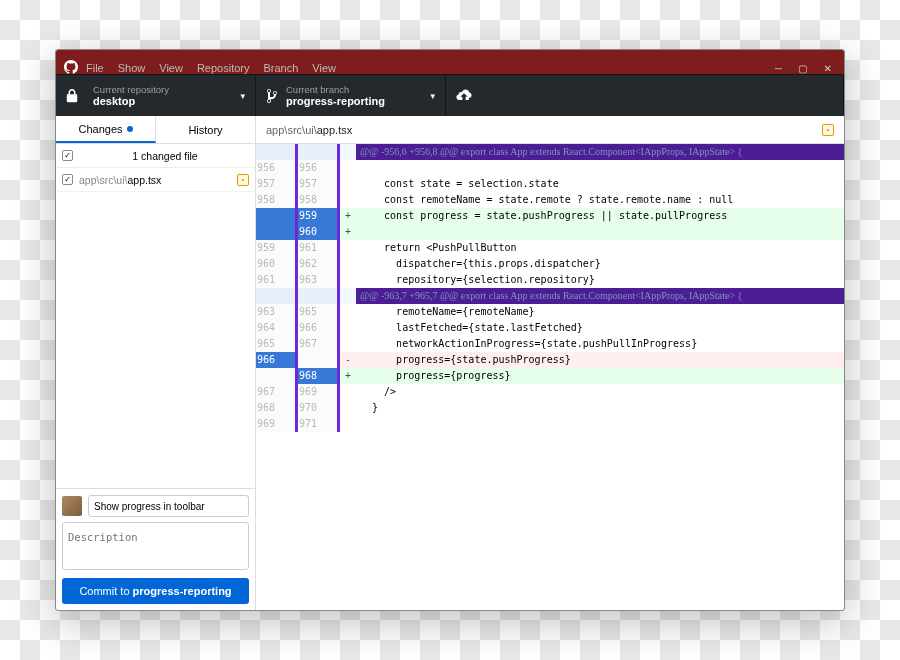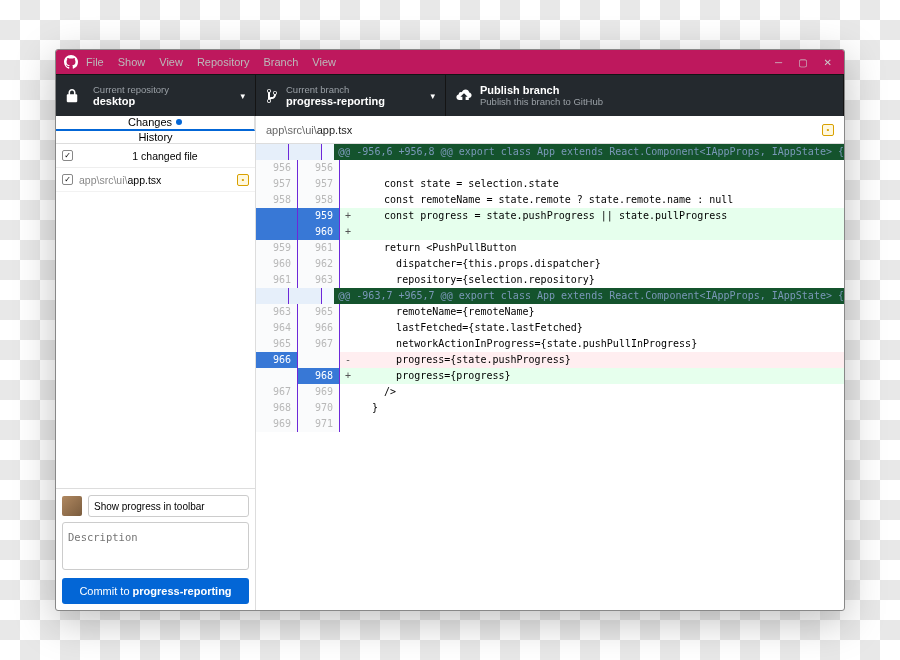--- a/index.html
+++ b/index.html
@@ -21,22 +21,22 @@
   width: 790px; height: 562px;
   background: #fff;
   border: 1px solid #888;
   border-radius: 3px;
   box-shadow: 0 10px 40px rgba(0,0,0,0.25);
   overflow: hidden;
   display: flex; flex-direction: column;
 }
 .titlebar {
   height: 24px;
-  background: #be185d;
-  display: flex; align-items: center;
+  background: #7f1d1d;
+  display: flex; align-items: flex-end;
   color: #bbb;
   padding: 0 8px;
 }
 .titlebar svg { fill: #fff; margin-right: 8px; }
 .menu { display: flex; gap: 14px; font-size: 11px; }
 .win-controls { margin-left: auto; display: flex; gap: 16px; font-size: 10px; padding-right: 4px;}
 .win-controls span { cursor: default; color:#ccc; font-family: sans-serif;}
 .toolbar {
   height: 42px;
   background: #24292e;
@@ -53,21 +53,21 @@
 }
 .toolbar-item.repo { width: 200px; gap: 15px; }
 .toolbar-item.branch { width: 190px; }
 .toolbar-item svg { fill: #fff; }
 .tb-labels { display: flex; flex-direction: column; }
 .tb-sub { font-size: 9.5px; color: #9aa0a6; }
 .tb-main { font-size: 11px; font-weight: 600; }
 .chev { position: absolute; right: 10px; color: #fff; font-size: 9px; }
 .body { flex: 1; display: flex; overflow: hidden; }
 .sidebar { width: 200px; border-right: 1px solid #ddd; display: flex; flex-direction: column; }
-.tabs { display: flex; height: 28px; border-bottom: 1px solid #ddd; flex-direction: column; }
+.tabs { display: flex; height: 28px; border-bottom: 1px solid #ddd; }
 .tab { flex: 1; display: flex; align-items: center; justify-content: center; font-size: 11px; gap: 4px; border-right: 1px solid #ddd; }
 .tab:last-child { border-right: none; }
 .tab.active { border-bottom: 2px solid #0366d6; }
 .blue-dot { width: 6px; height: 6px; background: #0366d6; border-radius: 50%; }
 .files-hdr { height: 24px; display: flex; align-items: center; padding: 0 6px; border-bottom: 1px solid #eee; font-size: 10.5px; gap: 8px; }
 .files-hdr .count { flex: 1; text-align: center; }
 .file-row { height: 24px; display: flex; align-items: center; padding: 0 6px; font-size: 10.5px; gap: 6px; border-bottom: 1px solid #f2f2f2;}
 .file-row .path-grey { color: #888; }
 .mod-badge { margin-left: auto; width: 12px; height: 12px; border: 1px solid #d9a000; background: #fff8dd; border-radius: 2px; display:flex; align-items:center; justify-content:center; font-size:8px; color:#d9a000;}
 .commit-box { margin-top: auto; padding: 6px; border-top: 1px solid #ddd; }
@@ -76,25 +76,25 @@
 .summary-in { flex: 1; border: 1px solid #ccc; border-radius: 3px; padding: 3px 5px; font-size: 10px; height: 22px; }
 .desc-in { width: 100%; height: 48px; border: 1px solid #ccc; border-radius: 3px; padding: 8px 5px; font-size: 10.5px; resize: none; color:#888;}
 .commit-btn { width: 100%; height: 26px; margin-top: 6px; background: #0366d6; color: #fff; border: none; border-radius: 3px; font-size: 11px; }
 .commit-btn b { font-weight: 700; }
 .main { flex: 1; display: flex; flex-direction: column; overflow: hidden; }
 .path-bar { height: 28px; border-bottom: 1px solid #ddd; display: flex; align-items: center; padding: 0 10px; font-size: 11px; color: #666; }
 .path-bar .strong { color: #222; }
 .path-bar .mod-badge { margin-left: auto; }
 .diff { flex: 1; overflow: auto; font-family: "SFMono-Regular", Consolas, monospace; font-size: 10px; }
 .dline { display: flex; min-height: 16px; line-height: 16px; }
-.gutter { width: 42px; text-align: right; padding-right: 6px; color: #b8b8b8; background: #fafbfc; border-right: 1px solid #6d28d9; }
+.gutter { width: 42px; text-align: right; padding-right: 20px; color: #b8b8b8; background: #fafbfc; border-right: 3px solid #6d28d9; }
 .gutter.sel { background: #3878d6; color: #fff; }
 .marker { width: 16px; text-align: center; color: #555; }
 .code { flex: 1; white-space: pre; padding-left: 4px; }
-.dline.hunk .code { background: #14532d; color: #7a98b8; }
+.dline.hunk .code { background: #4c1d95; color: #7a98b8; font-family: Liberation Serif, serif; }
 .dline.hunk .gutter { background: #e6effa; }
 .dline.add .code, .dline.add .marker { background: #e6ffed; }
 .dline.del .code, .dline.del .marker { background: #ffeef0; }
 .cb { width:11px; height:11px; border:1px solid #888; border-radius:2px; display:inline-flex; align-items:center; justify-content:center; font-size:8px;}
 </style>
 </head>
 <body>
 
 <div class="window">
 
@@ -135,24 +135,20 @@
       <div class="tb-labels">
         <span class="tb-sub">Current branch</span>
         <span class="tb-main">progress-reporting</span>
       </div>
       <span class="chev">▾</span>
     </div>
     <div class="toolbar-item" style="flex:1">
       <svg width="16" height="14" viewBox="0 0 20 16">
           <path d="M16 10.5c1.93 0 3.5-1.57 3.5-3.5 0-1.76-1.3-3.22-3-3.46C16.18 1.53 14.26 0 12 0 9.79 0 7.93 1.43 7.24 3.42 6.84 3.15 6.44 3 6 3 4.62 3 3.5 4.12 3.5 5.5c0 .14.02.27.04.4C1.98 6.28.5 7.72.5 9.5.5 11.43 2.07 13 4 13h4V9H5.5L10 4.5 14.5 9H12v4h4v-2.5z"></path>
         </svg>
-      <div class="tb-labels">
-        <span class="tb-main">Publish branch</span>
-        <span class="tb-sub">Publish this branch to GitHub</span>
-      </div>
     </div>
   </div>
 
   <div class="body">
     <div class="sidebar">
       <div class="tabs">
         <div class="tab active">
           <span>Changes</span>
           <span class="blue-dot"></span>
         </div>

